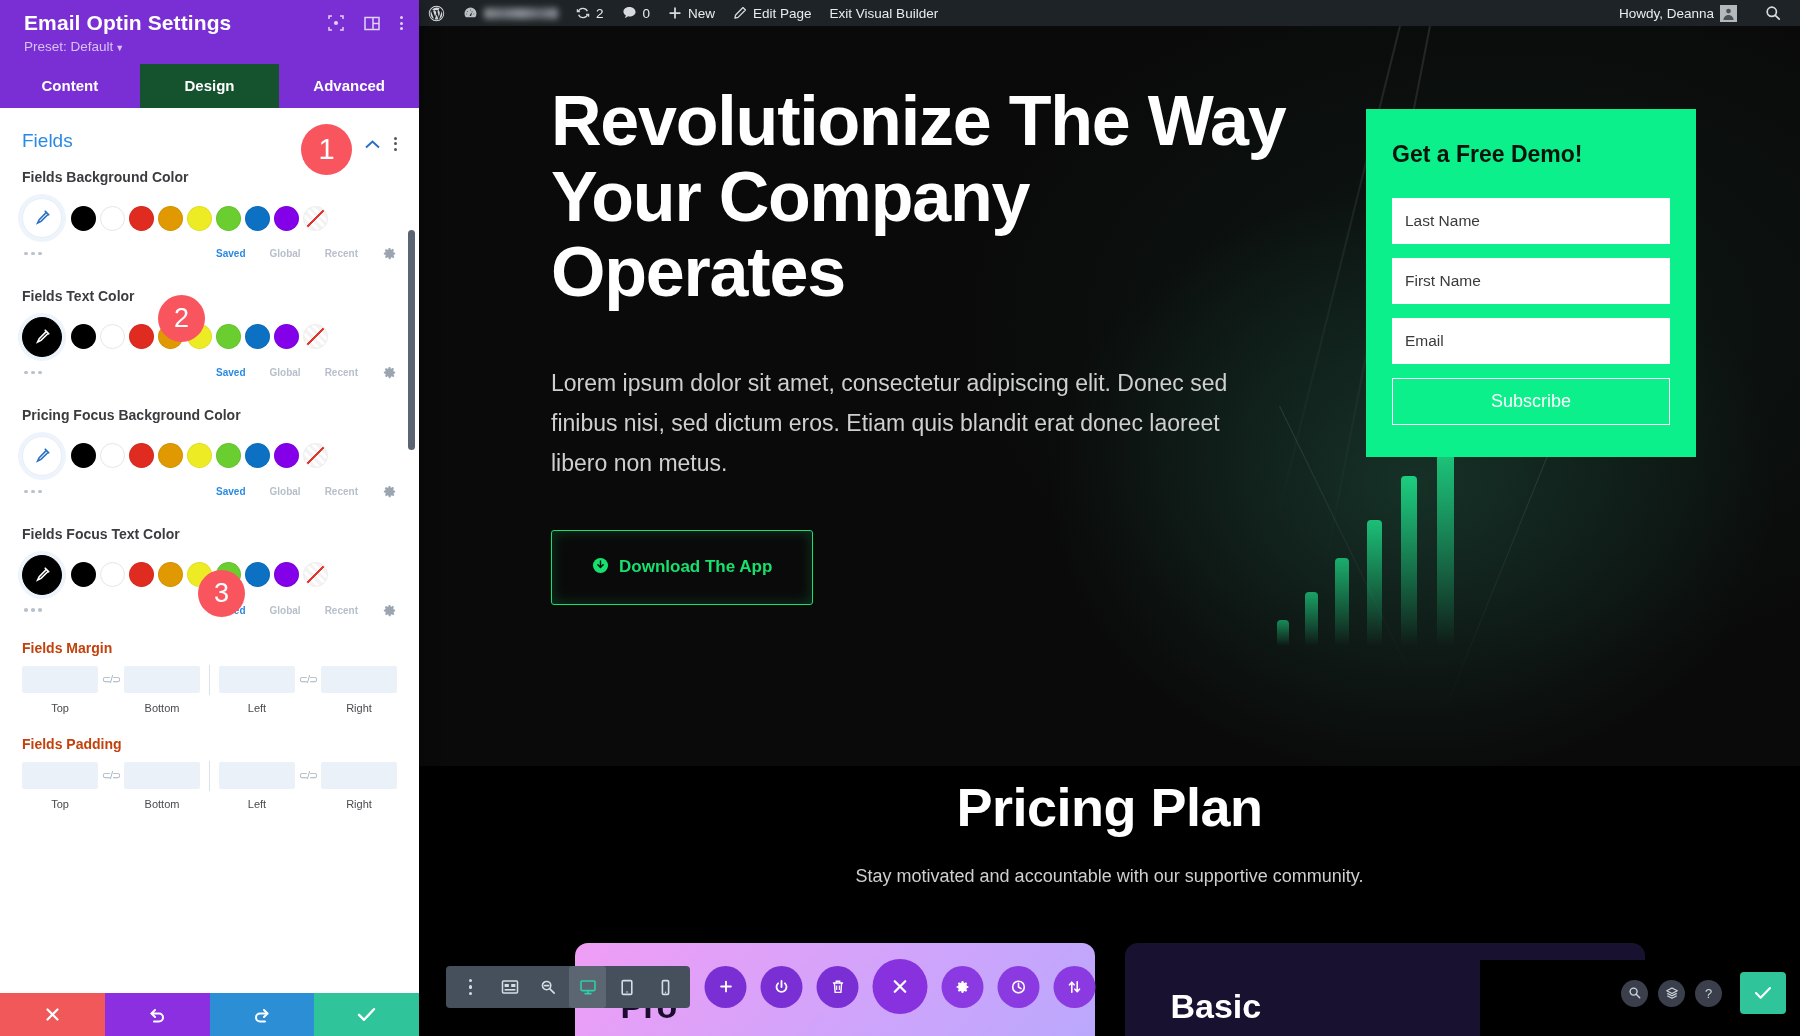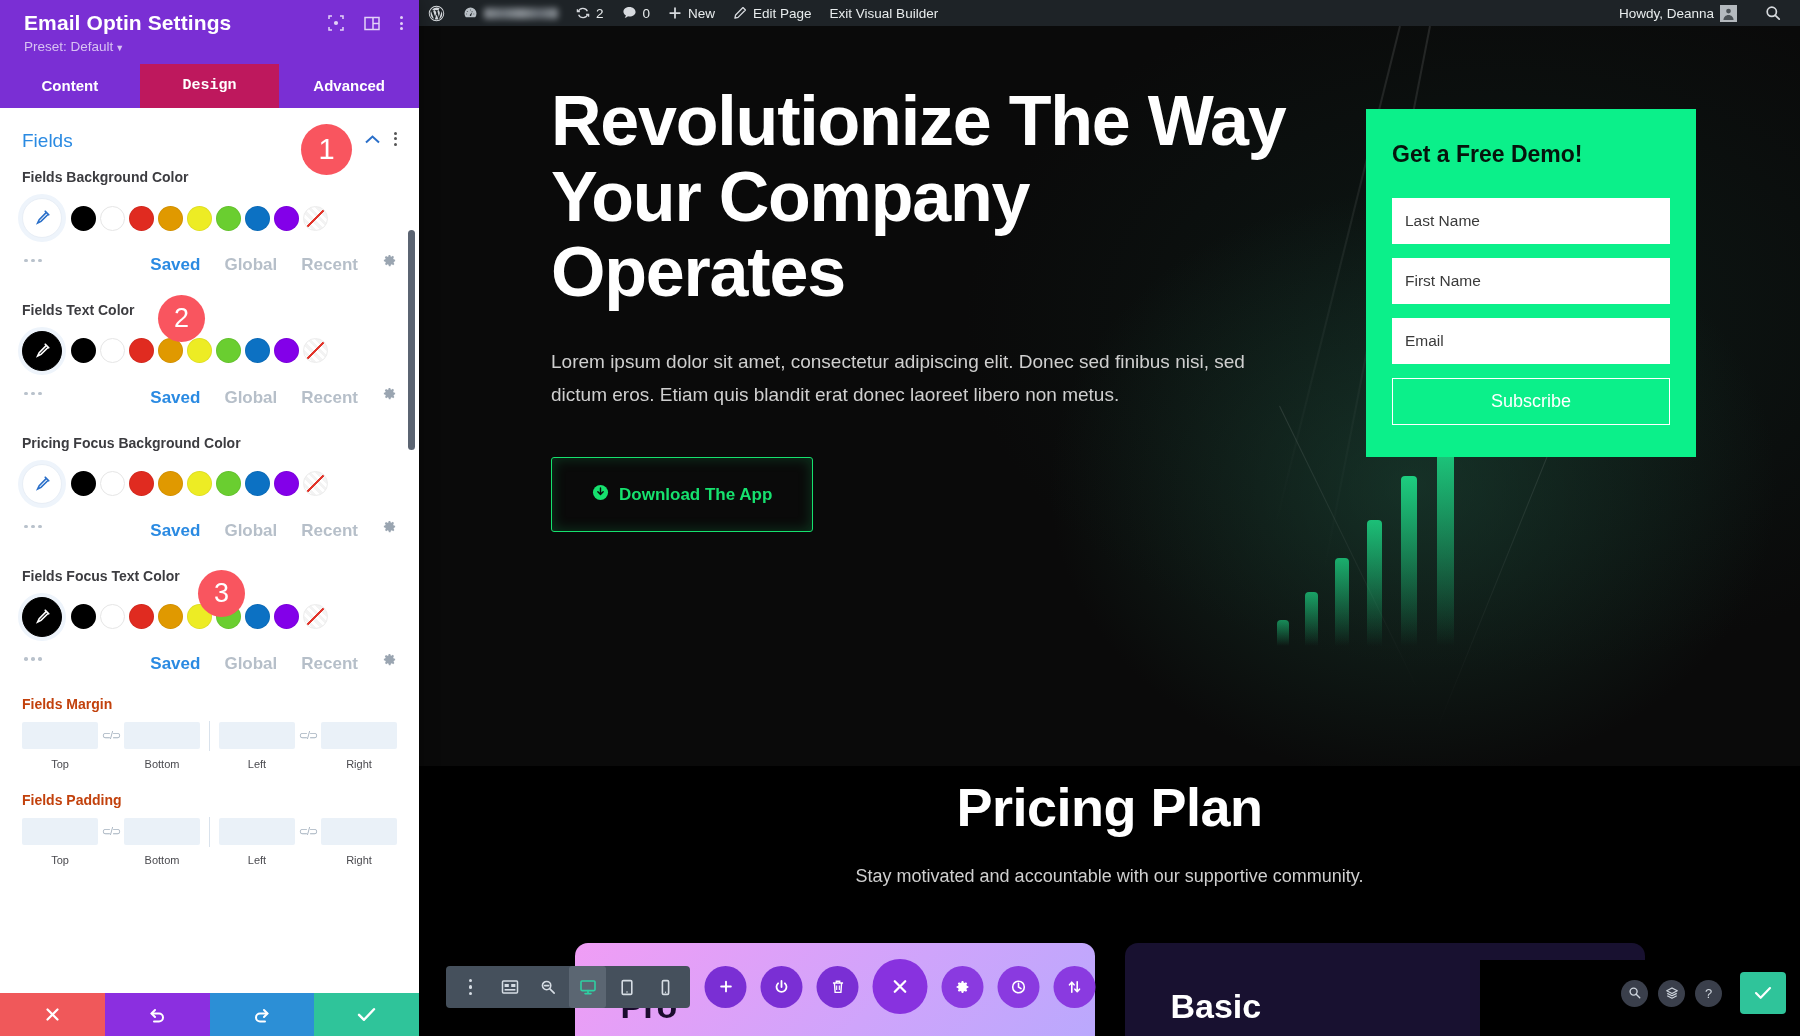--- a/index.html
+++ b/index.html
@@ -35,29 +35,29 @@
   .sp-preset {
     color: #d8c2f2; font-size: 13.5px; margin-top: 4px; cursor: pointer;
   }
   .sp-preset .caret { font-size: 9px; margin-left: 2px; }
 
   .sp-tabs { display: flex; background: #7a2fd4; }
   .sp-tab {
     flex: 1; text-align: center; padding: 13px 0 14px;
     color: #fff; font-size: 15px; font-weight: 600; cursor: pointer;
   }
-  .sp-tab.active { background: #be185d; font-family: Liberation Mono, monospace; }
+  .sp-tab.active { background: #14532d; }
 
   .sp-body {
     flex: 1; overflow: hidden; position: relative;
     background: #fff; padding: 0 22px;
   }
 
   .group-head {
-    display: flex; align-items: flex-start; justify-content: space-between;
+    display: flex; align-items: flex-end; justify-content: space-between;
     padding: 22px 0 16px 0;
   }
   .group-title { color: #2a8ae2; font-size: 19px; font-weight: 400; }
   .group-head-icons { display: flex; align-items: center; gap: 14px; color: #2a6fc9; }
   .chev-up { font-size: 15px; font-weight: 700; cursor: pointer; }
   .dots-v { display: flex; flex-direction: column; gap: 2.5px; cursor: pointer; }
   .dots-v i { width: 3px; height: 3px; border-radius: 50%; background: #555; display: block; }
 
   .field-label {
     font-size: 14px; font-weight: 700; color: #3c3c40;
@@ -85,21 +85,21 @@
       repeating-linear-gradient(45deg, #f3f3f3 0 3px, #fff 3px 6px);
     border: 1px solid #ececec;
   }
 
   .swatch-footer {
     display: flex; align-items: center; margin-top: 8px; padding-left: 2px;
   }
   .ellip-h { display: flex; gap: 3.5px; }
   .ellip-h i { width: 3.5px; height: 3.5px; border-radius: 50%; background: #b9c2cc; display: block; }
   .sf-links { margin-left: auto; display: flex; align-items: center; gap: 24px; }
-  .sf-link { font-size: 17px; font-weight: 700; color: #b6bfc9; cursor: pointer; margin-top: 9px; }
+  .sf-link { font-size: 10px; font-weight: 700; color: #b6bfc9; cursor: pointer; }
   .sf-link.sel { color: #2a8ae2; }
   .gear { color: #9aa5b1; cursor: pointer; display: flex; }
   .spacer-26 { height: 26px; }
 
   
   .mp-block { margin-top: 22px; }
   .mp-label { font-size: 14px; font-weight: 700; color: #c2410c; margin-bottom: 9px; }
   .mp-row { display: flex; align-items: center; }
   .mp-half { display: flex; align-items: center; flex: 1; }
   .mp-cell { flex: 1; }
@@ -191,21 +191,21 @@
   
   .gbar { position: absolute; bottom: 120px; border-radius: 4px 4px 0 0;
           background: linear-gradient(180deg, #1ee98f, rgba(22,120,80,0)); }
 
   .hero-inner { position: relative; z-index: 3; padding: 58px 0 0 132px; }
   .hero-h1 {
     color: #fff; font-size: 70px; font-weight: 700; line-height: 1.08;
     letter-spacing: -1.2px; max-width: 740px;
   }
   .hero-p {
-    color: #cfcfcf; font-size: 19px; line-height: 1.75; margin-top: 34px;
+    color: #cfcfcf; font-size: 23px; line-height: 1.75; margin-top: 52px;
     max-width: 730px;
   }
   .hero-btn {
     margin-top: 46px; display: inline-flex; align-items: center; gap: 10px;
     border: 1.5px solid #16e16e; color: #16e16e; font-weight: 700; font-size: 17px;
     padding: 26px 40px; border-radius: 3px; cursor: pointer;
     box-shadow: 0 0 14px rgba(22,225,110,.22) inset;
   }
   .dl-ico { font-size: 16px; }
 

